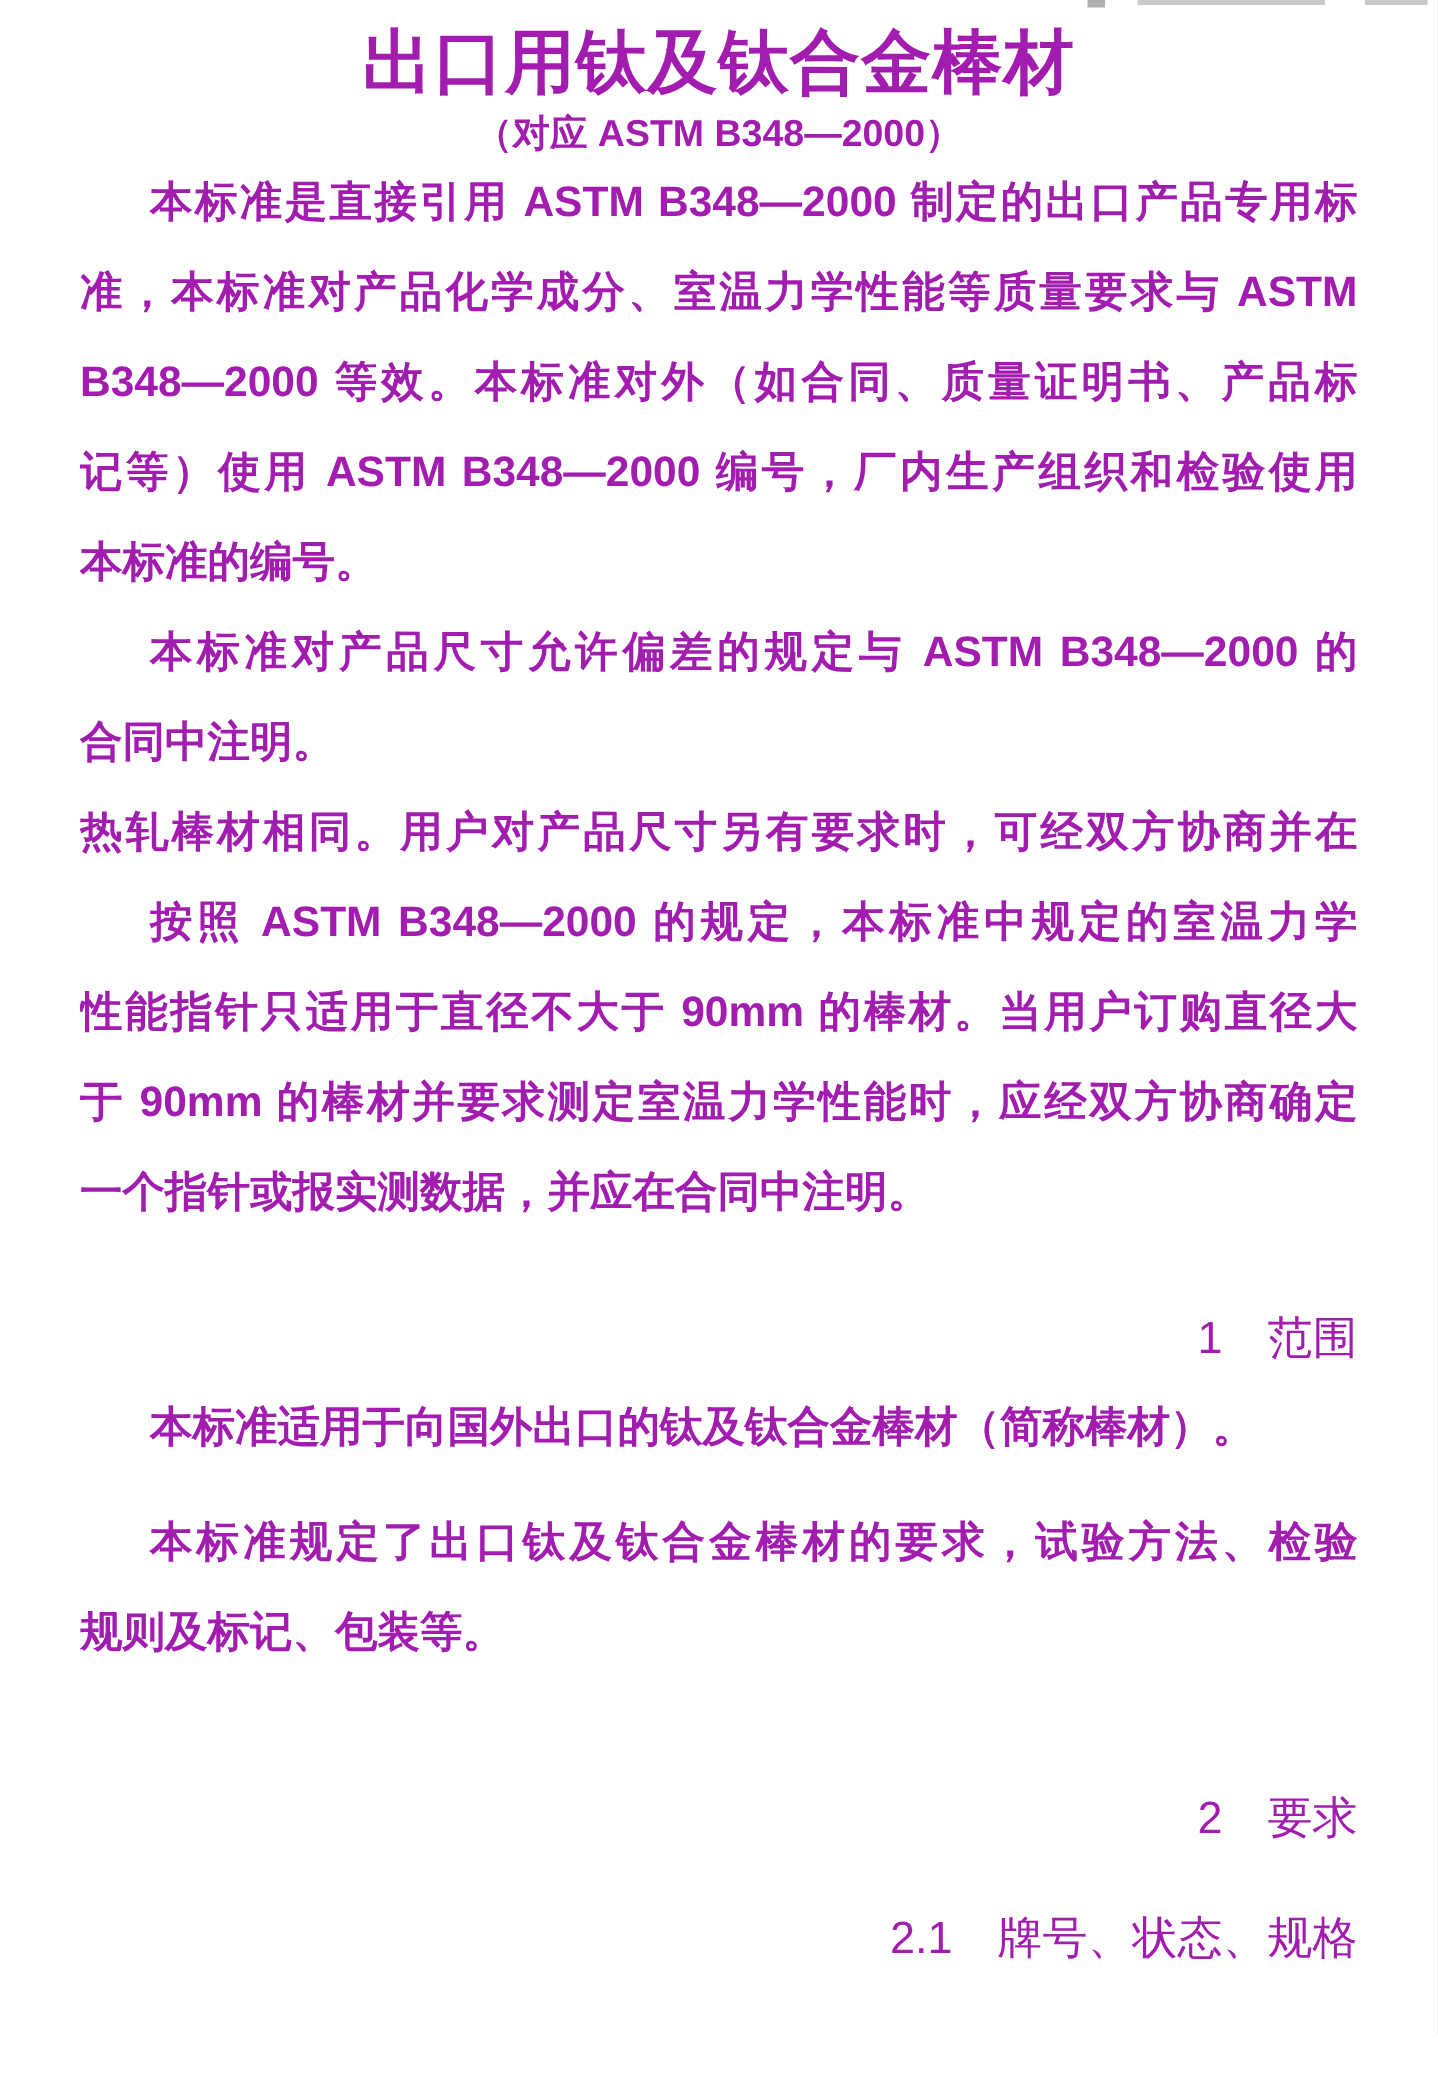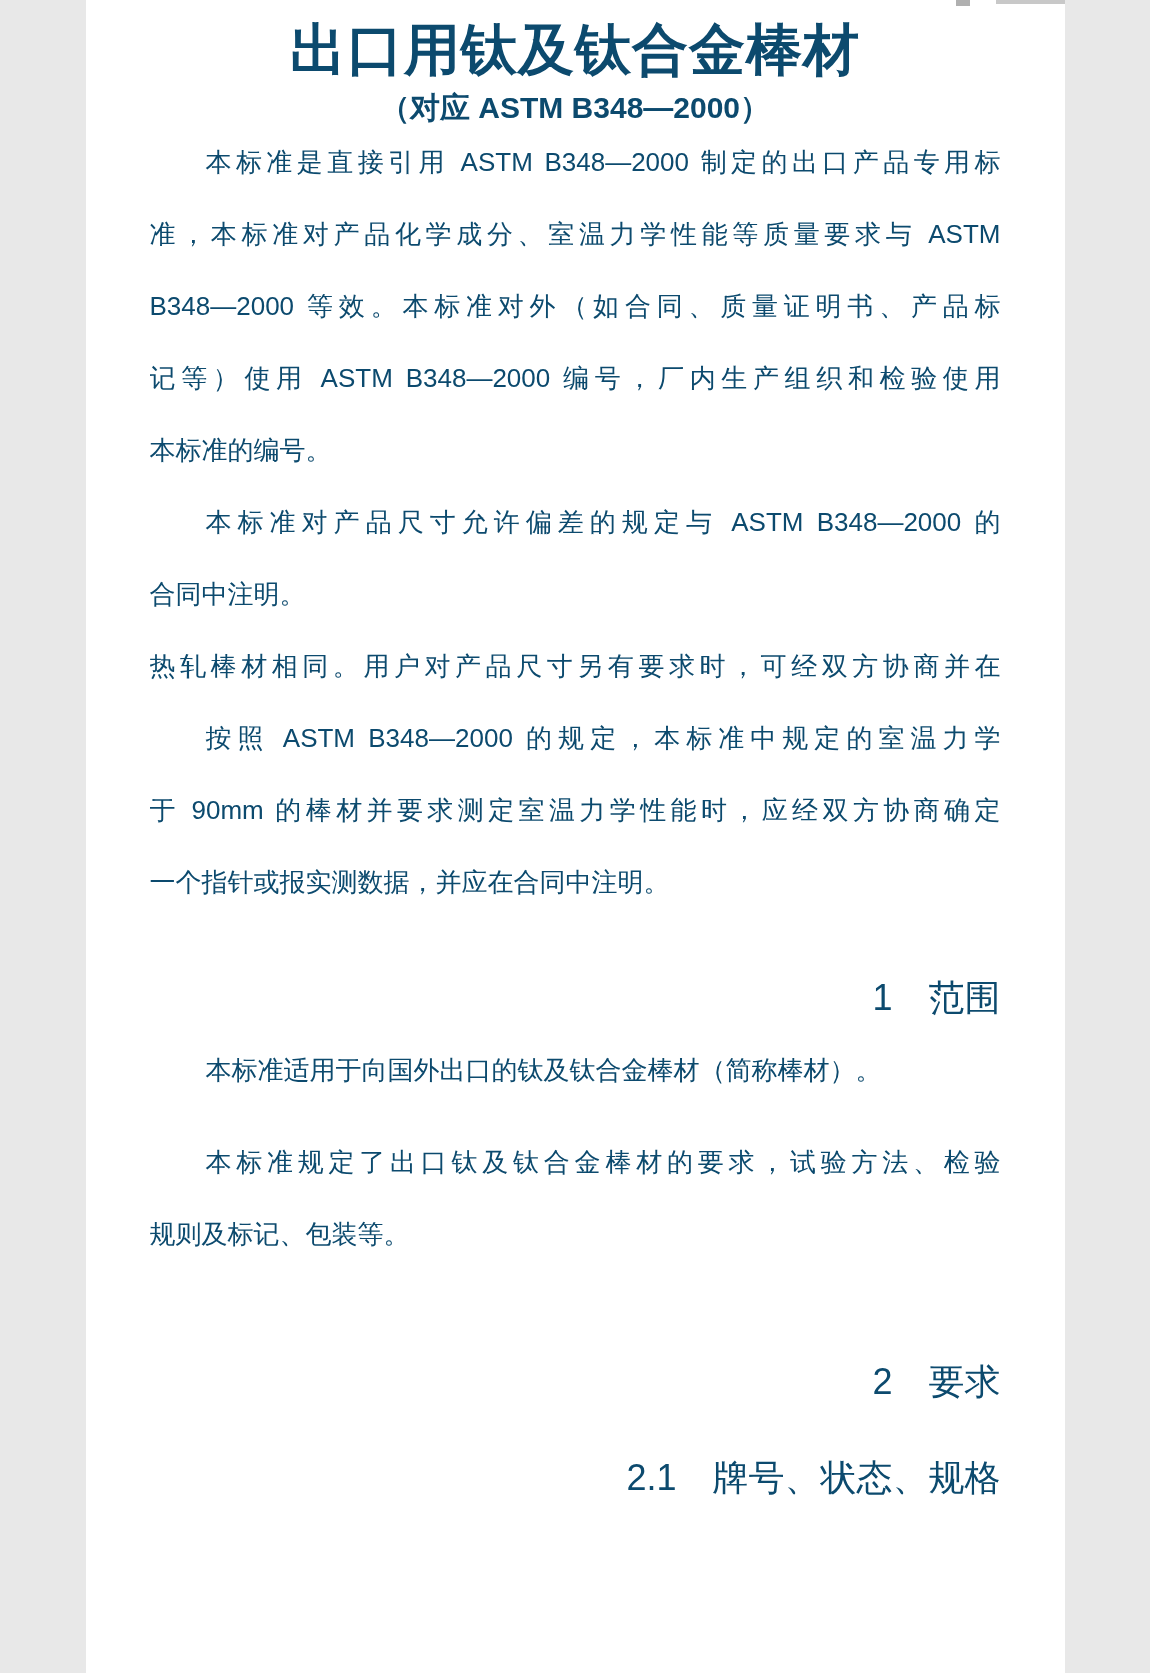--- a/index.html
+++ b/index.html
@@ -1,22 +1,22 @@
 <!DOCTYPE html>
 <html><head>
 <meta charset="utf-8">
 <style>
   html,body { margin:0; padding:0; background:#e8e8e8; }
   .page {
     position: relative;
-    width: 979px;
+    width: 1150px;
     height: 1673px;
     margin: 0 auto;
     background: #ffffff;
-    color: #0c4a6e;
+    color: #a21caf;
     overflow: hidden;
     font-family: "Liberation Sans", "DejaVu Sans", sans-serif;
   }
   
   .artifact { position:absolute; background:#9a9a9a; opacity:.55; }
   .artifact.tick  { left:870px;  top:0; width:14px;  height:6px; background:#6f6f6f; }
   .artifact.dash1 { left:910px;  top:0; width:150px; height:4px; }
   .artifact.dash2 { left:1092px; top:0; width:50px;  height:4px; }
 
   .header { padding-top:10px; text-align:center; }
@@ -30,25 +30,26 @@
   .doc-subtitle {
     margin:0;
     font-size:30px;
     line-height:36px;
     font-weight:bold;
   }
 
   .body { padding:0 64px; }
   .para { margin:0; }
   .line {
-    font-size:26px;
+    font-size:34px;
     line-height:72px;
     white-space:normal;
     overflow:hidden;
     height:72px;
+    font-weight:bold;
   }
   .line.j {               
     text-align: justify;
     text-align-last: justify;
   }
   .line.first { text-indent:56px; }  
 
   .sec-heading {
     margin:0;
     font-size:36px;
@@ -87,20 +88,21 @@
     </p>
 
     <p class="para">
       <span class="line j first" style="display:block">本标准对产品尺寸允许偏差的规定与 ASTM B348—2000 的</span>
       <span class="line" style="display:block">合同中注明。</span>
       <span class="line j" style="display:block">热轧棒材相同。用户对产品尺寸另有要求时，可经双方协商并在</span>
     </p>
 
     <p class="para">
       <span class="line j first" style="display:block">按照 ASTM B348—2000 的规定，本标准中规定的室温力学</span>
+      <span class="line j" style="display:block">性能指针只适用于直径不大于 90mm 的棒材。当用户订购直径大</span>
       <span class="line j" style="display:block">于 90mm 的棒材并要求测定室温力学性能时，应经双方协商确定</span>
       <span class="line" style="display:block">一个指针或报实测数据，并应在合同中注明。</span>
     </p>
 
     <h2 class="sec-heading h-scope">1　范围</h2>
 
     <p class="para">
       <span class="line first" style="display:block">本标准适用于向国外出口的钛及钛合金棒材（简称棒材）。</span>
     </p>
 

